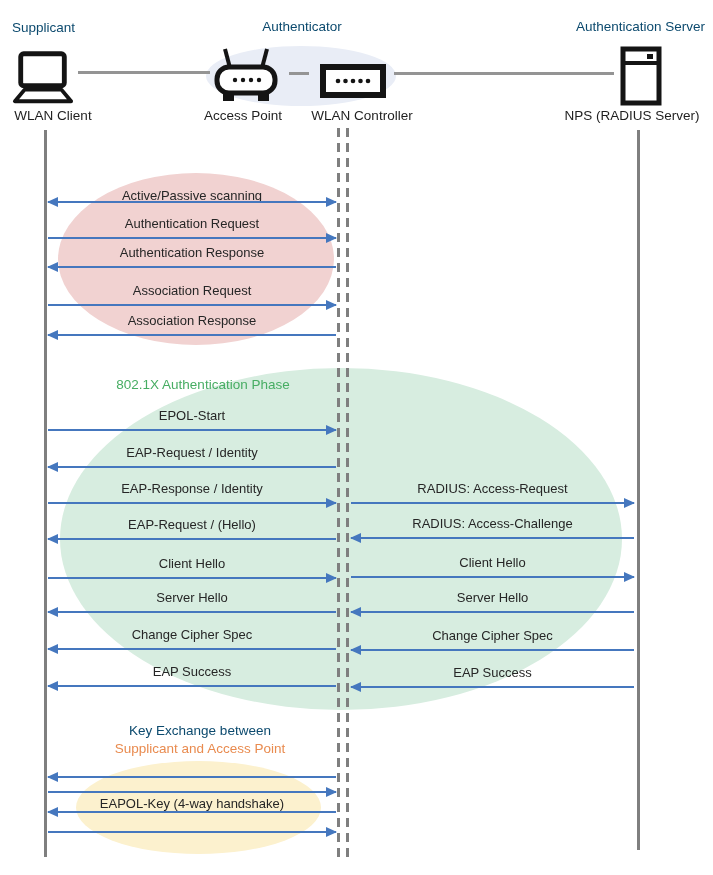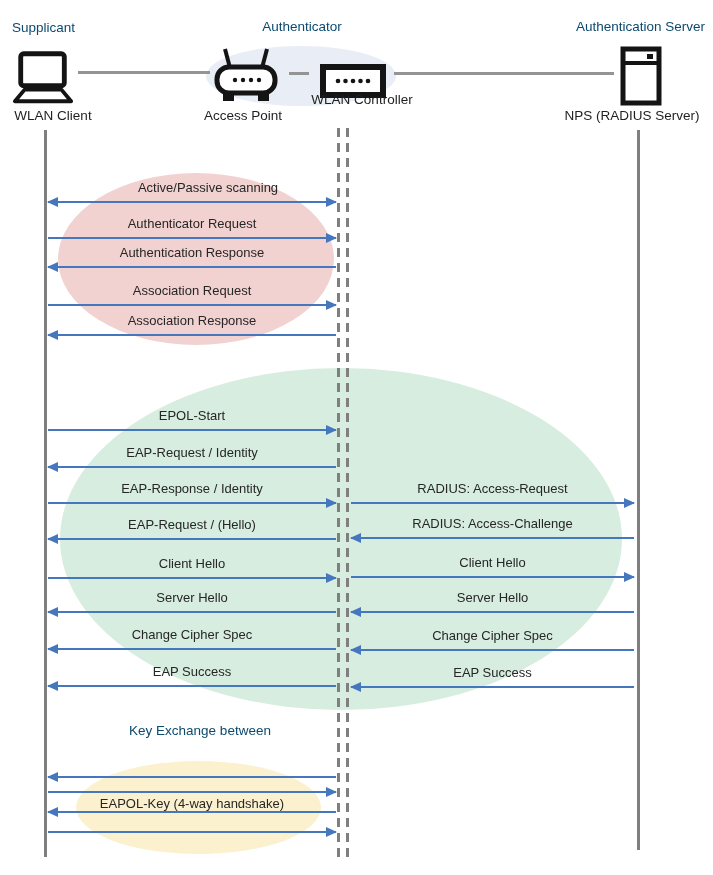--- a/index.html
+++ b/index.html
@@ -71,38 +71,40 @@
   </svg>
 
   <svg class="icon" style="left:620px;top:46px;" width="42" height="60" viewBox="0 0 42 60">
     <rect x="3" y="3" width="36" height="54" fill="#fff" stroke="#141414" stroke-width="5"></rect>
     <line x1="3" y1="17" x2="39" y2="17" stroke="#141414" stroke-width="4"></line>
     <rect x="27" y="8" width="6" height="5" fill="#141414"></rect>
   </svg>
 
   <div class="actor-label" style="left:8px;top:108px;width:90px;">WLAN Client</div>
   <div class="actor-label" style="left:183px;top:108px;width:120px;">Access Point</div>
-  <div class="actor-label" style="left:292px;top:92px;width:140px;">WLAN Controller</div>
+  <div class="actor-label" style="left:292px;top:108px;width:140px;">WLAN Controller</div>
   <div class="actor-label" style="left:552px;top:108px;width:160px;">NPS (RADIUS Server)</div>
 
   <div class="lifeline" style="left:44px;top:130px;height:727px;"></div>
   <div class="lifeline dashed" style="left:337px;top:128px;height:735px;"></div>
   <div class="lifeline dashed" style="left:346px;top:128px;height:735px;"></div>
   <div class="lifeline" style="left:637px;top:130px;height:720px;"></div>
 
+  <div class="phase-title" style="left: 68px; top: 377px; width: 270px; color: rgb(71, 173, 99);">802.1X Authentication Phase</div>
   <div class="phase-title" style="left: 75px; top: 723px; width: 250px; color: #0c4a6e;">Key Exchange between</div>
+  <div class="phase-title" style="left: 75px; top: 741px; width: 250px; color: rgb(233, 139, 79);">Supplicant and Access Point</div>
 
   <div id="messages-layer">
-      <div class="msg-label" style="left: 48px; width: 288px; top: 180px; padding-left: 16px;">Active/Passive scanning</div>
+      <div class="msg-label" style="left: 48px; width: 288px; top: 188px;">Active/Passive scanning</div>
       <div class="msg" style="left: 48px; top: 196px; width: 288px;">
         <div class="msg-line" style="background: rgb(69, 119, 190);"></div>
         <div class="head-right" style="border-left-color: rgb(69, 119, 190);"></div>
         <div class="head-left" style="border-right-color: rgb(69, 119, 190);"></div>
       </div>
-      <div class="msg-label" style="left: 48px; width: 288px; top: 216px;">Authenticator Request</div>
+      <div class="msg-label" style="left: 48px; width: 288px; top: 216px;">Authentication Request</div>
       <div class="msg" style="left: 48px; top: 232px; width: 288px;">
         <div class="msg-line" style="background: rgb(69, 119, 190);"></div>
         <div class="head-right" style="border-left-color: rgb(69, 119, 190);"></div>
       </div>
       <div class="msg-label" style="left: 48px; width: 288px; top: 245px;">Authentication Response</div>
       <div class="msg" style="left: 48px; top: 261px; width: 288px;">
         <div class="msg-line" style="background: rgb(69, 119, 190);"></div>
         <div class="head-left" style="border-right-color: rgb(69, 119, 190);"></div>
       </div>
       <div class="msg-label" style="left: 48px; width: 288px; top: 283px;">Association Request</div>

